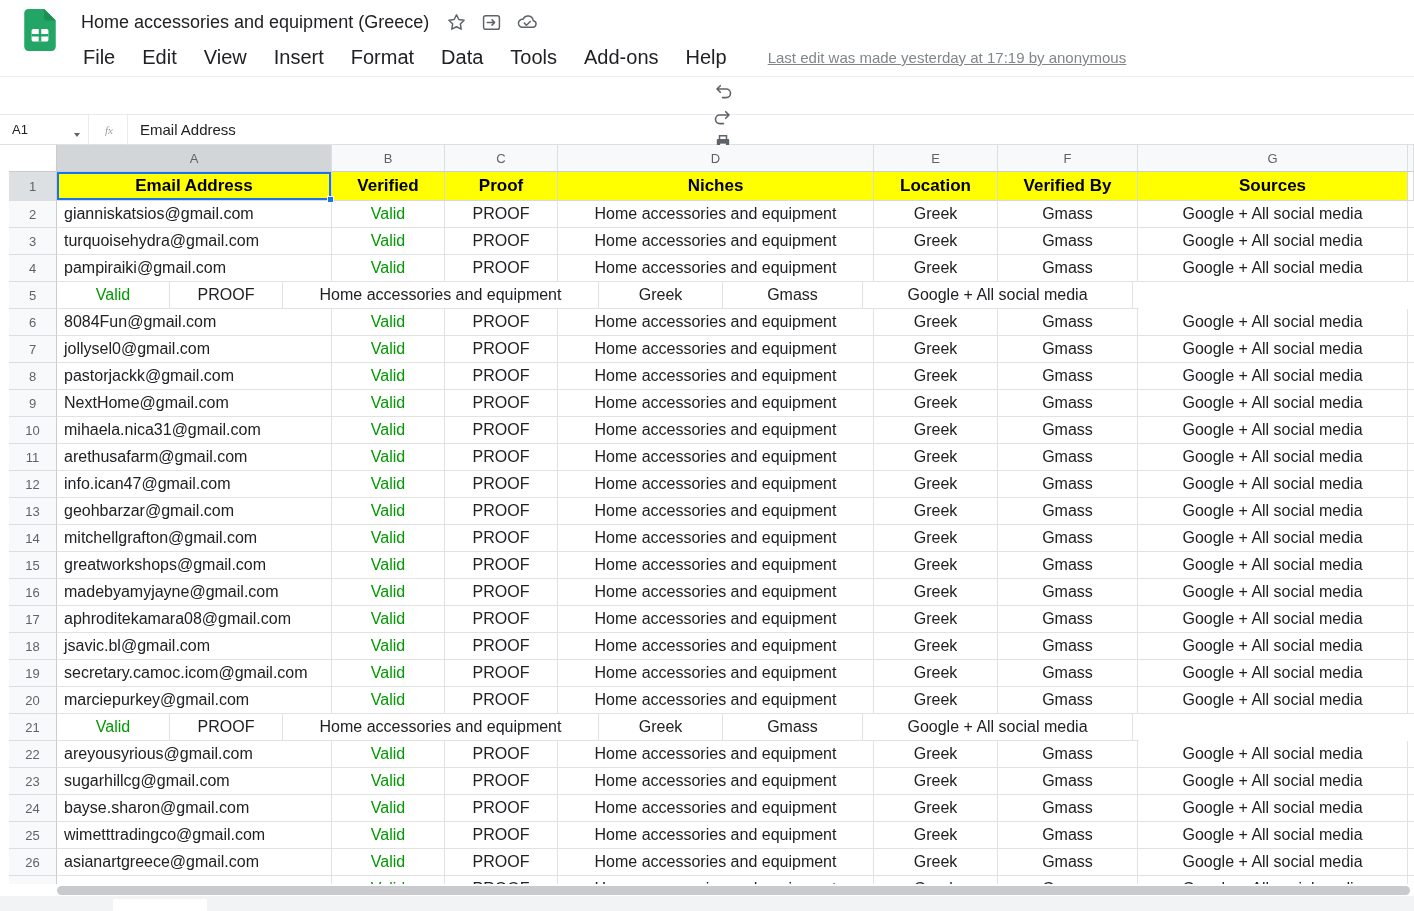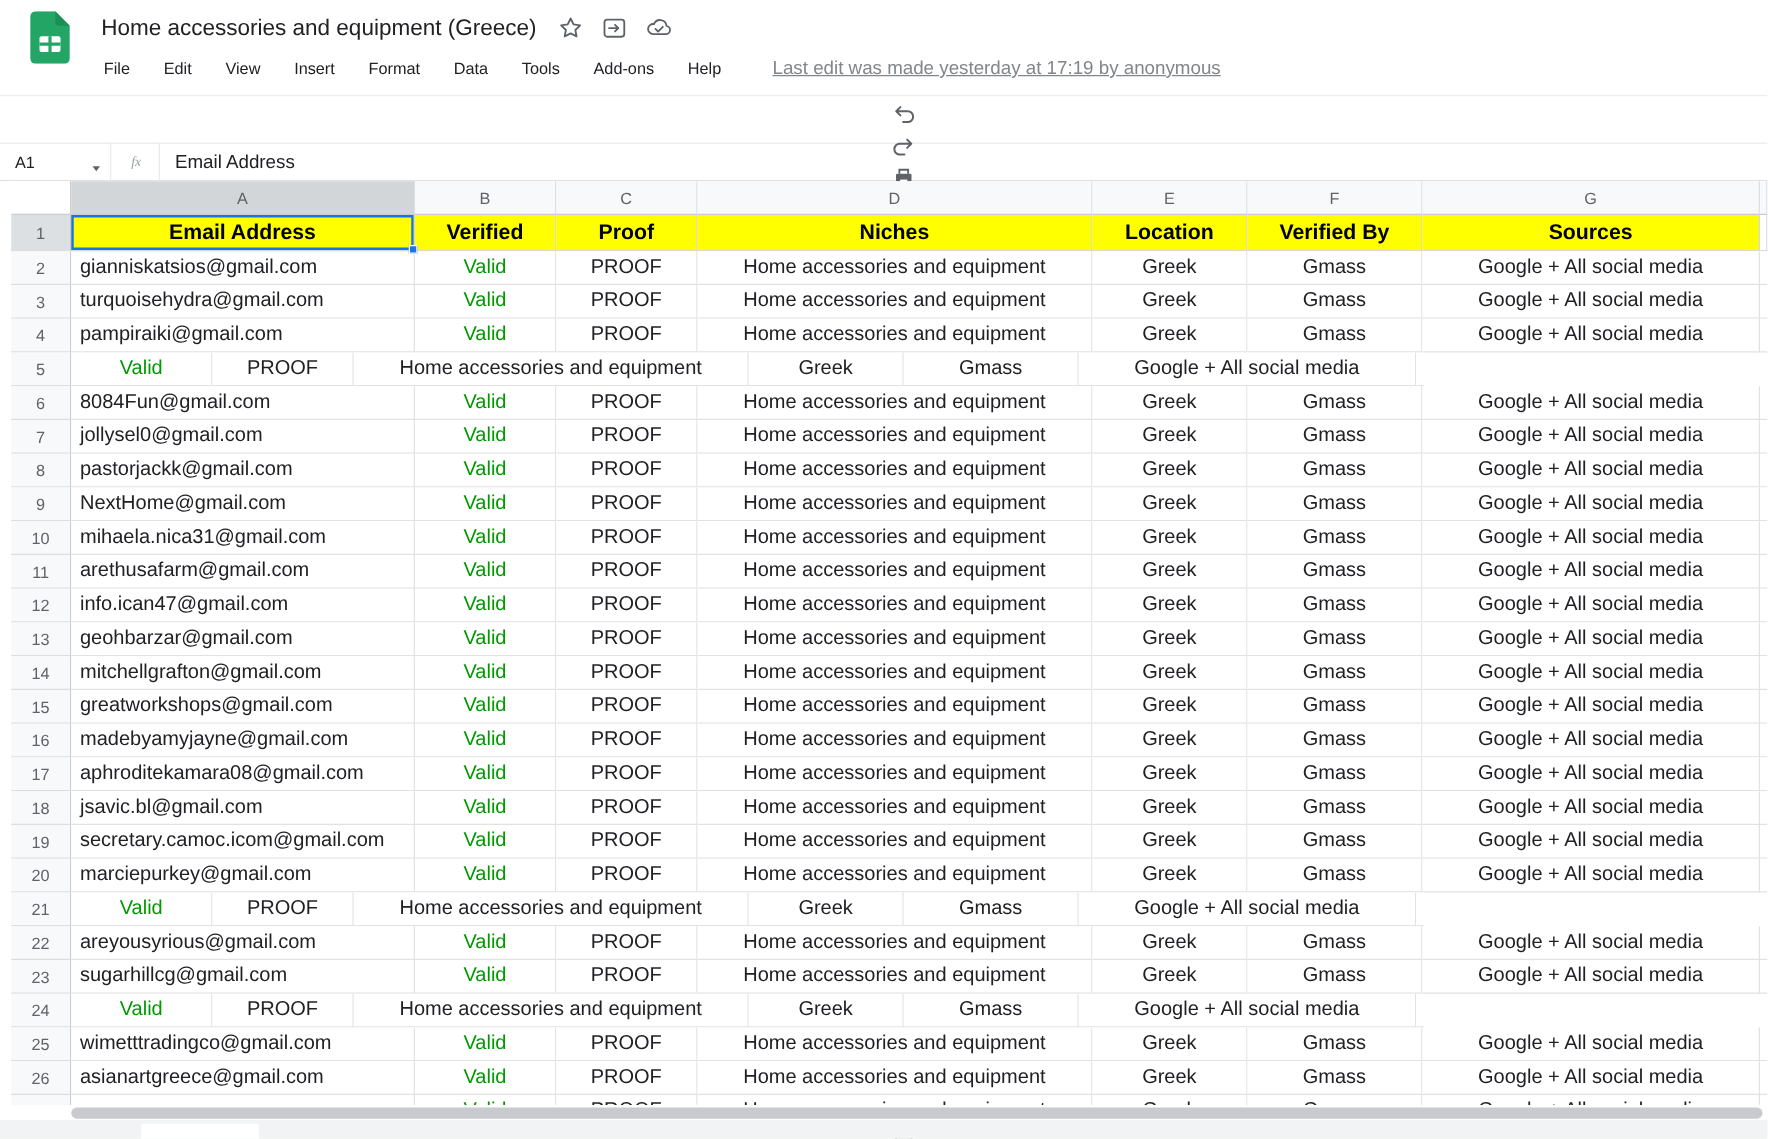--- a/index.html
+++ b/index.html
@@ -7,21 +7,21 @@
     font-family:"Liberation Sans", sans-serif; }
 
   
   .appbar { position:relative; height:76px; background:#fff; }
   .logo { position:absolute; left:24px; top:9px; width:32px; height:42px; }
   .title-row { position:absolute; left:81px; top:12px; display:flex; }
   .doc-title { font-size:18px; color:#202124; white-space:nowrap; }
   .doc-icons { display:flex; align-items:center; gap:16px; margin-left:18px; }
   .doc-icons svg { display:block; }
   .menu-row { position:absolute; left:83px; top:46px; display:flex; align-items:center; }
-  .menu-item { font-size:13px; color:#202124; margin-right:27px; cursor:default; }
+  .menu-item { font-size:20px; color:#202124; margin-right:27px; cursor:default; }
   .last-edit { font-size:15px; color:#80868b; text-decoration:underline; margin-left:14px; white-space:nowrap; }
 
   
   .toolbar { height:38px; border-top:1px solid #ebedef; display:flex; align-items:center;
     padding-left:32px; color:#5f6368;flex-direction:column; }
   .tb-btn { height:26px; min-width:28px; display:flex; align-items:center; justify-content:center;
     border-radius:4px; position:relative; flex:none; padding:0 3px; }
   .tb-btn svg { display:block; }
   .tb-txt { font-size:14px; color:#444746; }
   .sep { width:1px; height:22px; background:#dadce0; margin:0 7px; flex:none; }
@@ -573,20 +573,21 @@
         <div class="cell c1 valid">Valid</div>
         <div class="cell c2">PROOF</div>
         <div class="cell c3">Home accessories and equipment</div>
         <div class="cell c4">Greek</div>
         <div class="cell c5">Gmass</div>
         <div class="cell c6">Google + All social media</div>
         <div class="cell csliver"></div>
       </div>
       <div class="flexrow data-row">
         <div class="gutter">24</div>
+        <div class="cell c0 email">bayse.sharon@gmail.com</div>
         <div class="cell c1 valid">Valid</div>
         <div class="cell c2">PROOF</div>
         <div class="cell c3">Home accessories and equipment</div>
         <div class="cell c4">Greek</div>
         <div class="cell c5">Gmass</div>
         <div class="cell c6">Google + All social media</div>
         <div class="cell csliver"></div>
       </div>
       <div class="flexrow data-row">
         <div class="gutter">25</div>

